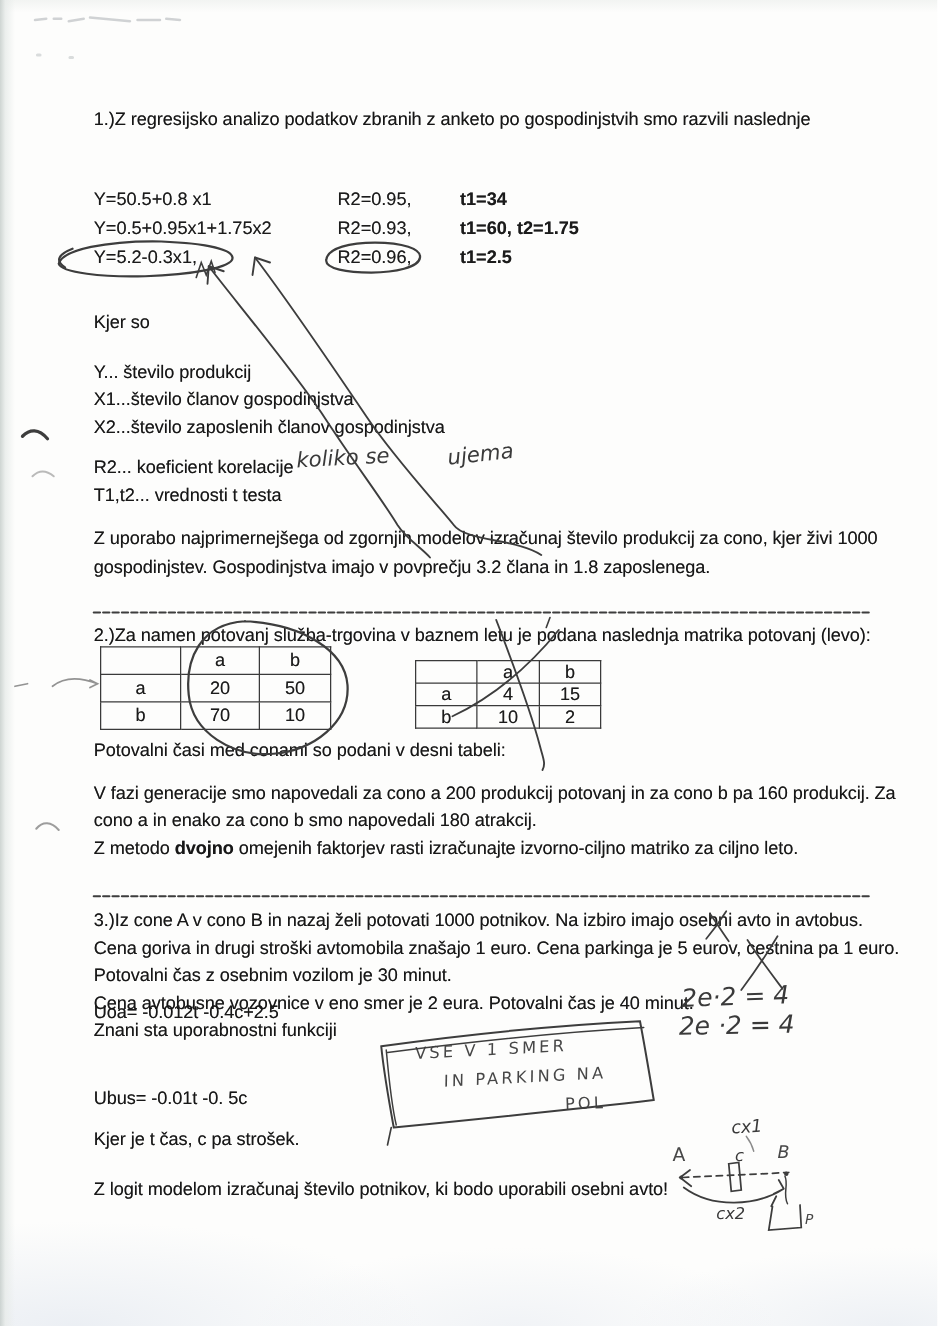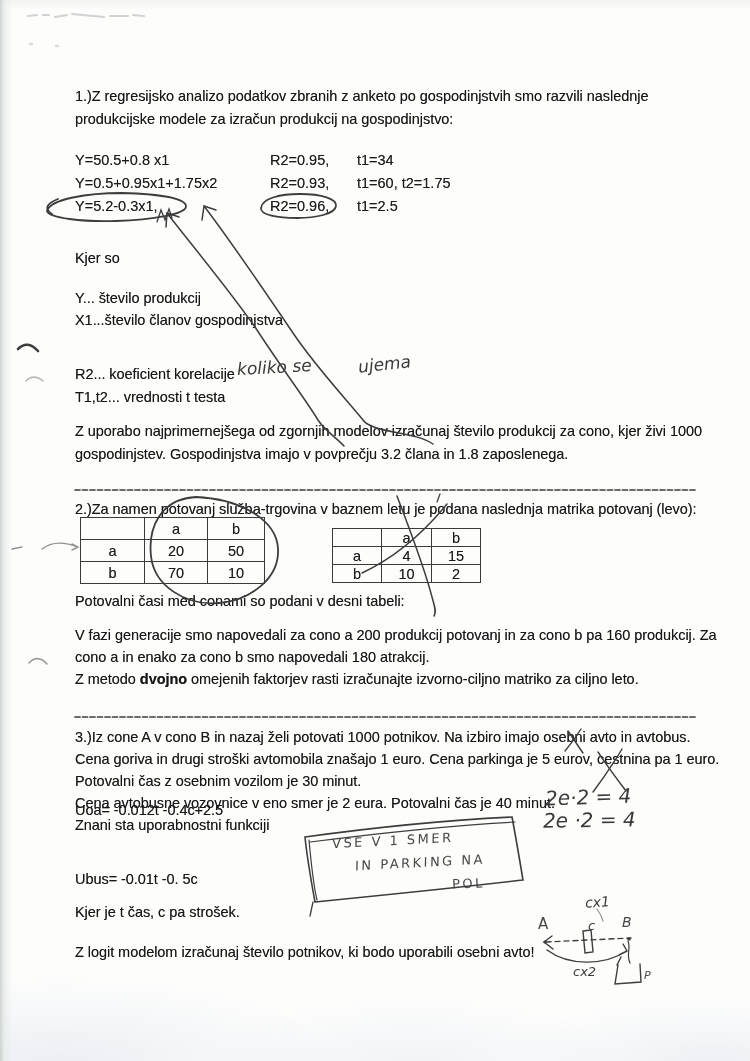--- a/index.html
+++ b/index.html
@@ -25,21 +25,21 @@
     position:absolute;
     white-space:nowrap;
     font-size:14.5px;
     letter-spacing:-0.05px;
     color:#171717;
     text-shadow:0 0 .5px rgba(20,20,20,.55);
   }
   .bold{font-weight:bold;}
   .eqrow{position:absolute;left:0;top:0;width:750px;height:22px;}
   .eqrow span{position:absolute;white-space:nowrap;font-size:14.5px;text-shadow:0 0 .5px rgba(20,20,20,.55);}
-  .eq-col{left:75px;} .r2-col{left:270px;} .t-col{left:357px;}
+  .eq-col{left:75px;} .r2-col{left:270px;} .t-col{left:368px;font-weight:bold;}
   table.scan{
     position:absolute;border-collapse:collapse;table-layout:fixed;
   }
   table.scan td{
     border:1.6px solid #3a3a3a;
     font-size:14.5px;text-align:center;
     text-shadow:0 0 .5px rgba(20,20,20,.5);
     padding:0;overflow:hidden;
   }
   td.rowlab{text-align:right;padding-right:9px;}
@@ -56,41 +56,41 @@
   }
   svg.overlay{position:absolute;left:0;top:0;pointer-events:none;}
 </style>
 </head>
 <body>
 
 <div id="page">
   <div class="edge-left"></div>
 
   <div class="line" style="left:75px;top:88px">1.)Z regresijsko analizo podatkov zbranih z anketo po gospodinjstvih smo razvili naslednje</div>
-  <div class="line" style="left:75px;top:111px">produkcijske modele za izračun produkcij na gospodinjstvo:</div>
 
   <div class="eqrow" style="top:152px">
     <span class="eq-col">Y=50.5+0.8 x1</span>
     <span class="r2-col">R2=0.95,</span>
     <span class="t-col">t1=34</span>
   </div>
   <div class="eqrow" style="top:175px">
     <span class="eq-col">Y=0.5+0.95x1+1.75x2</span>
     <span class="r2-col">R2=0.93,</span>
     <span class="t-col">t1=60, t2=1.75</span>
   </div>
   <div class="eqrow" style="top:198px">
     <span class="eq-col">Y=5.2-0.3x1,</span>
     <span class="r2-col">R2=0.96,</span>
     <span class="t-col">t1=2.5</span>
   </div>
 
   <div class="line" style="left:75px;top:250px">Kjer so</div>
   <div class="line" style="left:75px;top:290px">Y... število produkcij</div>
   <div class="line" style="left:75px;top:312px">X1...število članov gospodinjstva</div>
+  <div class="line" style="left:75px;top:334px">X2...število zaposlenih članov gospodinjstva</div>
   <div class="line" style="left:75px;top:366px">R2... koeficient korelacije</div>
   <div class="hw" style="left:237px;top:357px;font-size:17px;transform:rotate(-3deg)">koliko se</div>
   <div class="hw" style="left:358px;top:354px;font-size:17px;transform:rotate(-6deg)">ujema</div>
   <div class="line" style="left:75px;top:389px">T1,t2... vrednosti t testa</div>
 
   <div class="line" style="left:75px;top:423px">Z uporabo najprimernejšega od zgornjih modelov izračunaj število produkcij za cono, kjer živi 1000</div>
   <div class="line" style="left:75px;top:446px">gospodinjstev. Gospodinjstva imajo v povprečju 3.2 člana in 1.8 zaposlenega.</div>
 
   <div class="line" style="left:75px;top:501px">2.)Za namen potovanj služba-trgovina v baznem letu je podana naslednja matrika potovanj (levo):</div>
 

